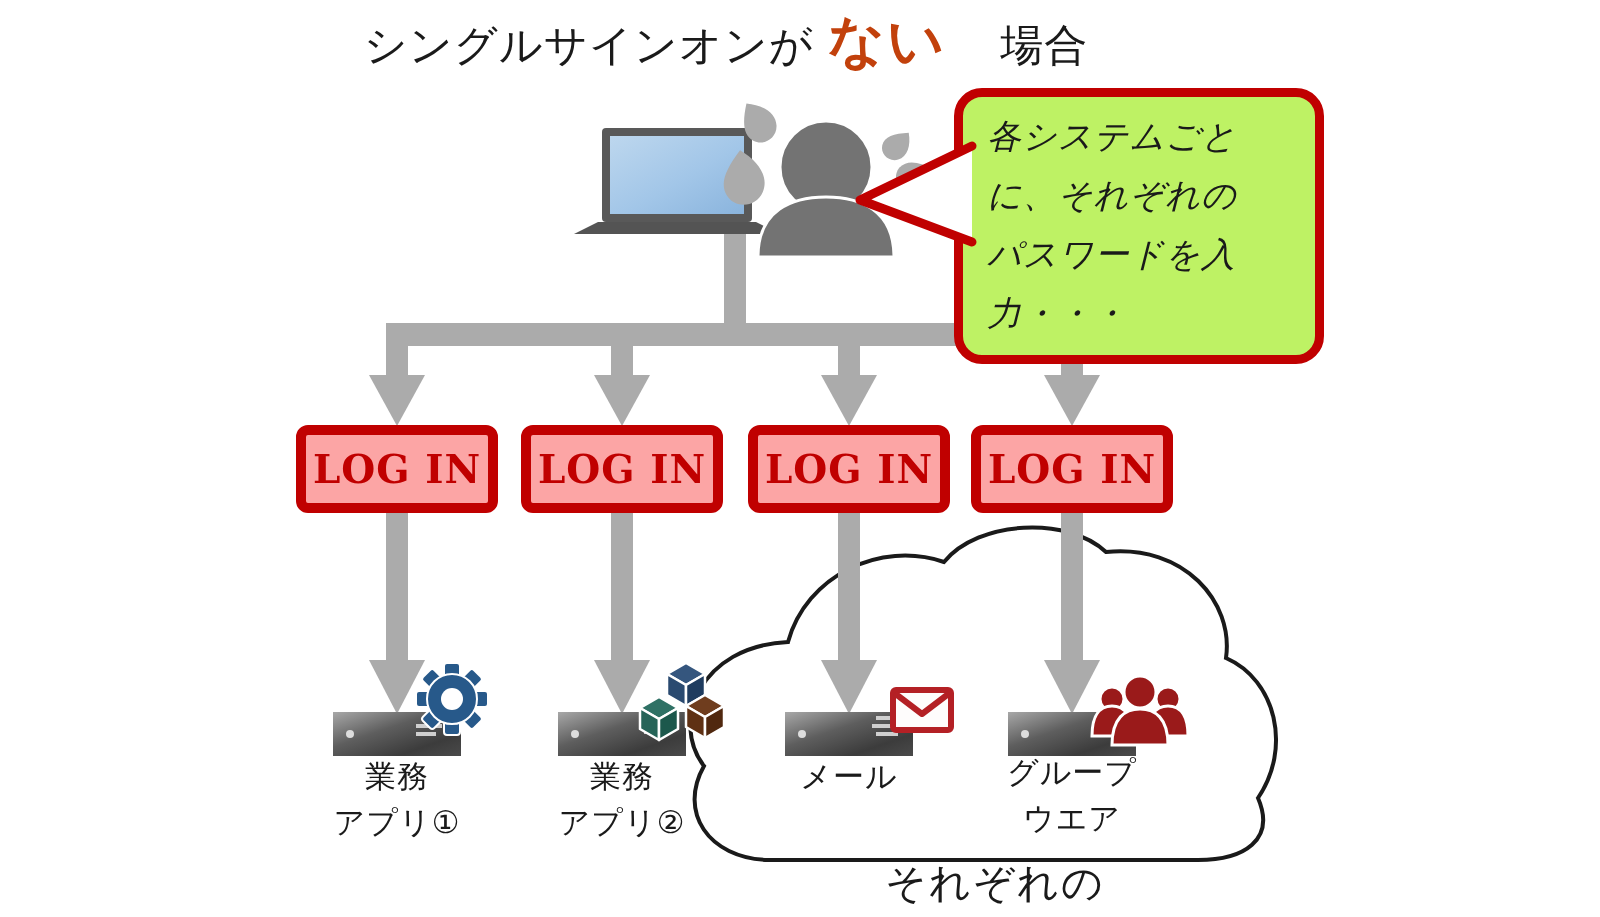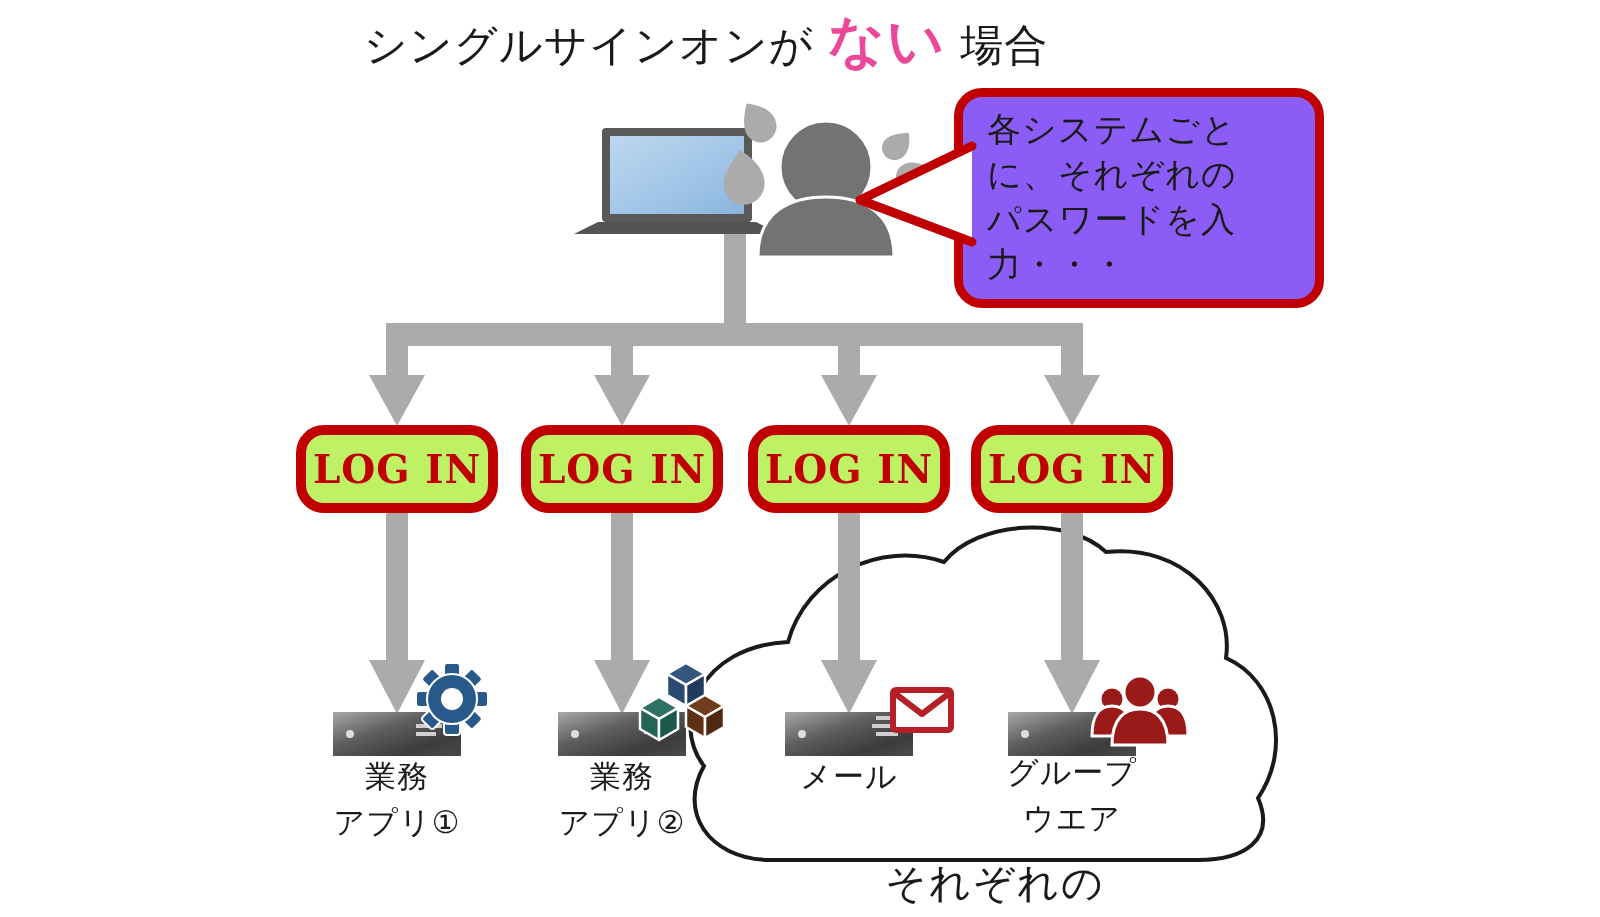--- a/index.html
+++ b/index.html
@@ -4,33 +4,33 @@
 <style>
   html,body{margin:0;padding:0;background:#ffffff;}
   #canvas{
     position:relative;width:1600px;height:917px;background:#ffffff;overflow:hidden;
     font-family:"Liberation Sans","DejaVu Sans",sans-serif;color:#1a1a1a;
   }
   .abs{position:absolute;}
   .preline{white-space:pre-line;}
   
   #title{top:4px;left:706px;transform:translateX(-50%);white-space:nowrap;z-index:3;}
-  #title .t-normal{font-size:43px;font-weight:500;color:#1a1a1a;letter-spacing:1px;}
-  #title .t-red{font-size:56px;font-weight:bold;color:#ec4899;margin:0 14px;letter-spacing:2px;}
+  #title .t-normal{font-size:43px;font-weight:500;color:#1a1a1a;letter-spacing:1px;margin-left:40px;}
+  #title .t-red{font-size:56px;font-weight:bold;color:#c2410c;margin:0 14px;letter-spacing:2px;}
   
   #bubble{
     left:954px;top:88px;width:312px;z-index:3;
-    background:#8b5cf6;border:9px solid #c00000;border-radius:28px;
-    padding:10px 16px 12px 24px;font-size:34px;line-height:45px;letter-spacing:1px;
+    background:#bef264;border:9px solid #c00000;border-radius:28px;
+    padding:10px 16px 12px 24px;font-size:34px;line-height:59px;letter-spacing:1px;font-style:italic;
   }
   #bubble-tail{left:852px;top:138px;z-index:4;}
   
   .login-btn{
     top:425px;width:182px;height:68px;z-index:3;
-    background:#bef264;border:10px solid #c00000;border-radius:28px;
+    background:#fca5a5;border:10px solid #c00000;border-radius:12px;
     display:flex;align-items:center;justify-content:center;
     font-family:"DejaVu Serif","Liberation Serif",serif;font-weight:bold;
     font-size:39px;color:#c00000;letter-spacing:1px;
   }
   #login-1{left:296px;} #login-2{left:521px;} #login-3{left:748px;} #login-4{left:971px;}
   
   .sys-label{
     top:754px;width:240px;text-align:center;z-index:3;
     font-size:31px;line-height:46px;letter-spacing:1px;
   }

